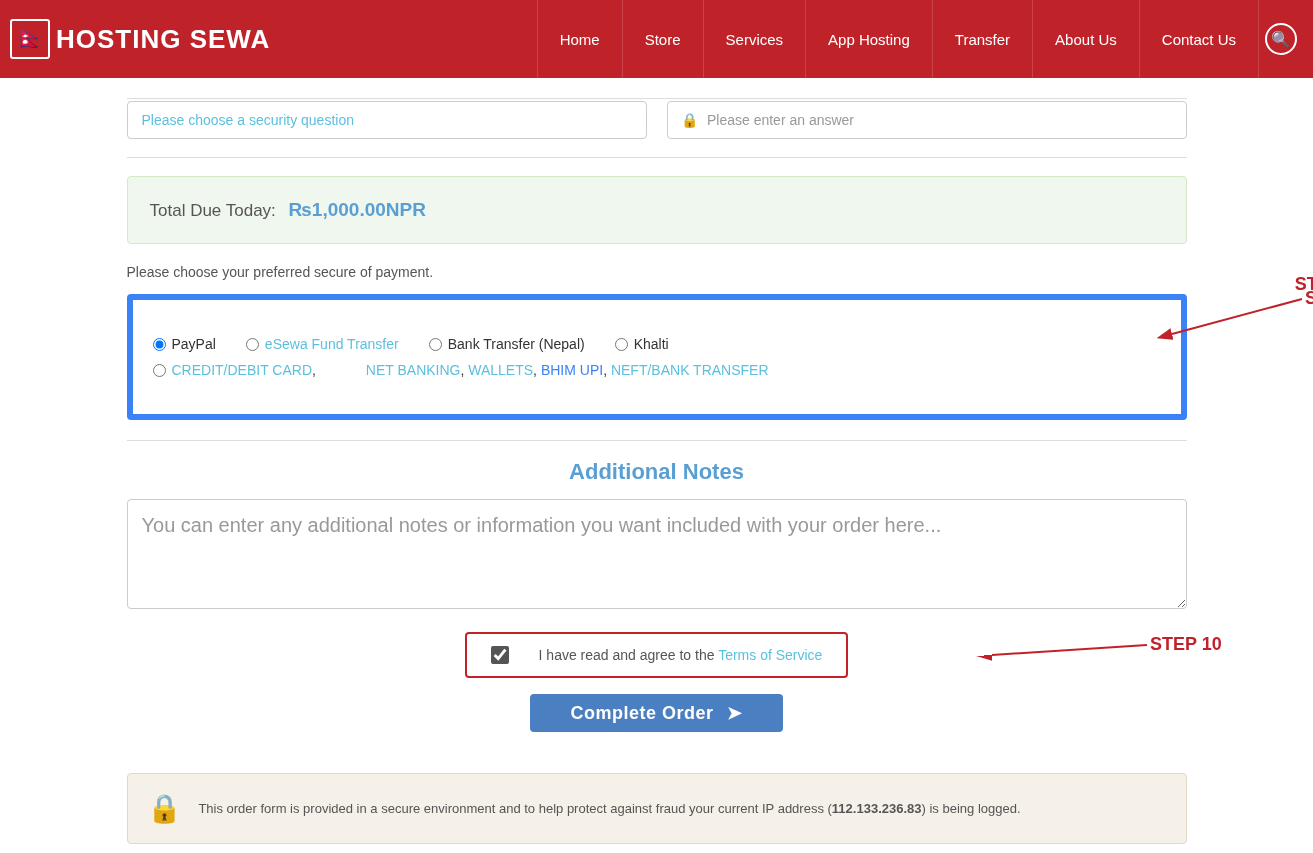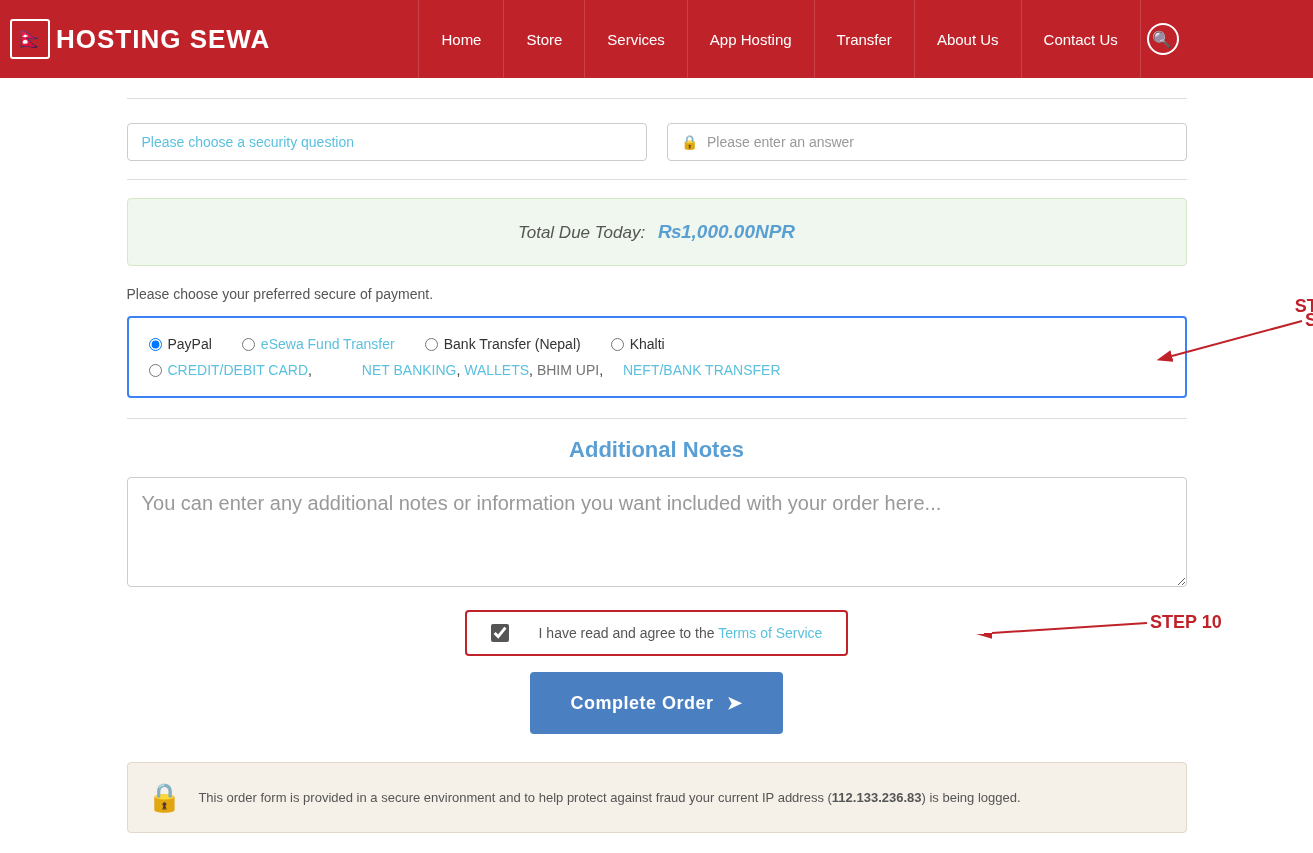--- a/index.html
+++ b/index.html
@@ -31,21 +31,21 @@
       color: #fff;
       font-size: 26px;
       font-weight: 900;
       letter-spacing: 1px;
       text-transform: uppercase;
     }
     .nav-items {
       display: flex;
       align-items: center;
       flex: 1;
-      justify-content: center;
+      justify-content: flex-end;
     }
     .nav-item {
       color: #fff;
       font-size: 15px;
       padding: 0 22px;
       height: 78px;
       display: flex;
       align-items: center;
       cursor: pointer;
       border-right: 1px solid rgba(255,255,255,0.15);
@@ -71,21 +71,21 @@
       margin: 0 auto;
       padding: 20px 20px 40px 20px;
     }
 
     
     .security-row {
       display: flex;
       gap: 20px;
       margin-bottom: 12px;
       border-top: 1px solid #ddd;
-      padding-top: 24px;
+      padding-top: 2px;
     }
     .security-select {
       flex: 1;
       padding: 10px 14px;
       border: 1px solid #ccc;
       border-radius: 4px;
       font-size: 14px;
       color: #5bc0de;
       background: #fff;
       appearance: none;
@@ -115,46 +115,44 @@
       border: none;
       border-top: 1px solid #ddd;
       margin: 18px 0;
     }
 
     
     .total-due-box {
       background: #f0f7ee;
       border: 1px solid #d6e9c6;
       padding: 22px;
-      text-align: center;
       font-size: 17px;
       color: #555;
       margin-bottom: 20px;
       border-radius: 4px;
-      font-style: italic;
     }
     .total-due-amount {
       color: #5a9fd4;
       font-weight: bold;
       font-size: 19px;
       margin-left: 8px;
     }
 
     
     .payment-pref-text {
       font-size: 14px;
       color: #555;
       margin-bottom: 14px;
     }
 
     
     .payment-options-box {
-      border: 2px solid #3b82f6;
-      border-radius: 4px;
-      padding: 18px 20px;
+      border: 6px solid #3b82f6;
+      border-radius: 4px;
+      padding: 36px 20px;
       margin-bottom: 20px;
       position: relative;
     }
     .payment-row {
       display: flex;
       align-items: center;
       gap: 30px;
       flex-wrap: wrap;
       margin-bottom: 10px;
     }
@@ -165,22 +163,22 @@
       gap: 6px;
       font-size: 14px;
       color: #333;
       cursor: pointer;
     }
     .radio-option input[type="radio"] { cursor: pointer; }
     .esewa-link { color: #5bc0de; }
     .credit-link { color: #5bc0de; }
     .net-link { color: #5bc0de; margin-left: 46px; }
     .wallets-link { color: #5bc0de; }
-    .bhim-link { color: #737373; text-align: center; }
-    .neft-link { color: #5bc0de; margin-left: 16px; }
+    .bhim-link { color: #3b82f6; text-align: center; }
+    .neft-link { color: #5bc0de; }
 
     
     .additional-notes-title {
       text-align: center;
       font-size: 22px;
       color: #5a9fd4;
       margin-bottom: 14px;
     }
     .notes-textarea {
       width: 100%;
@@ -220,26 +218,26 @@
       font-size: 14px;
       color: #555;
       cursor: pointer;
       margin-left: 20px;
     }
     .terms-link { color: #5bc0de; text-decoration: none; }
 
     
     .complete-order-btn {
       display: block;
-      margin: 0 auto 28px auto;
+      margin: 0 auto 41px auto;
       background: #4a7fc1;
       color: #fff;
       border: none;
       border-radius: 4px;
-      padding: 20px 40px;
+      padding: 8px 40px;
       font-size: 18px;
       cursor: pointer;
       font-weight: bold;
       letter-spacing: 0.5px;
     }
     .btn-arrow { margin-left: 8px; }
 
     
     .secure-footer {
       background: #f5f0e8;

